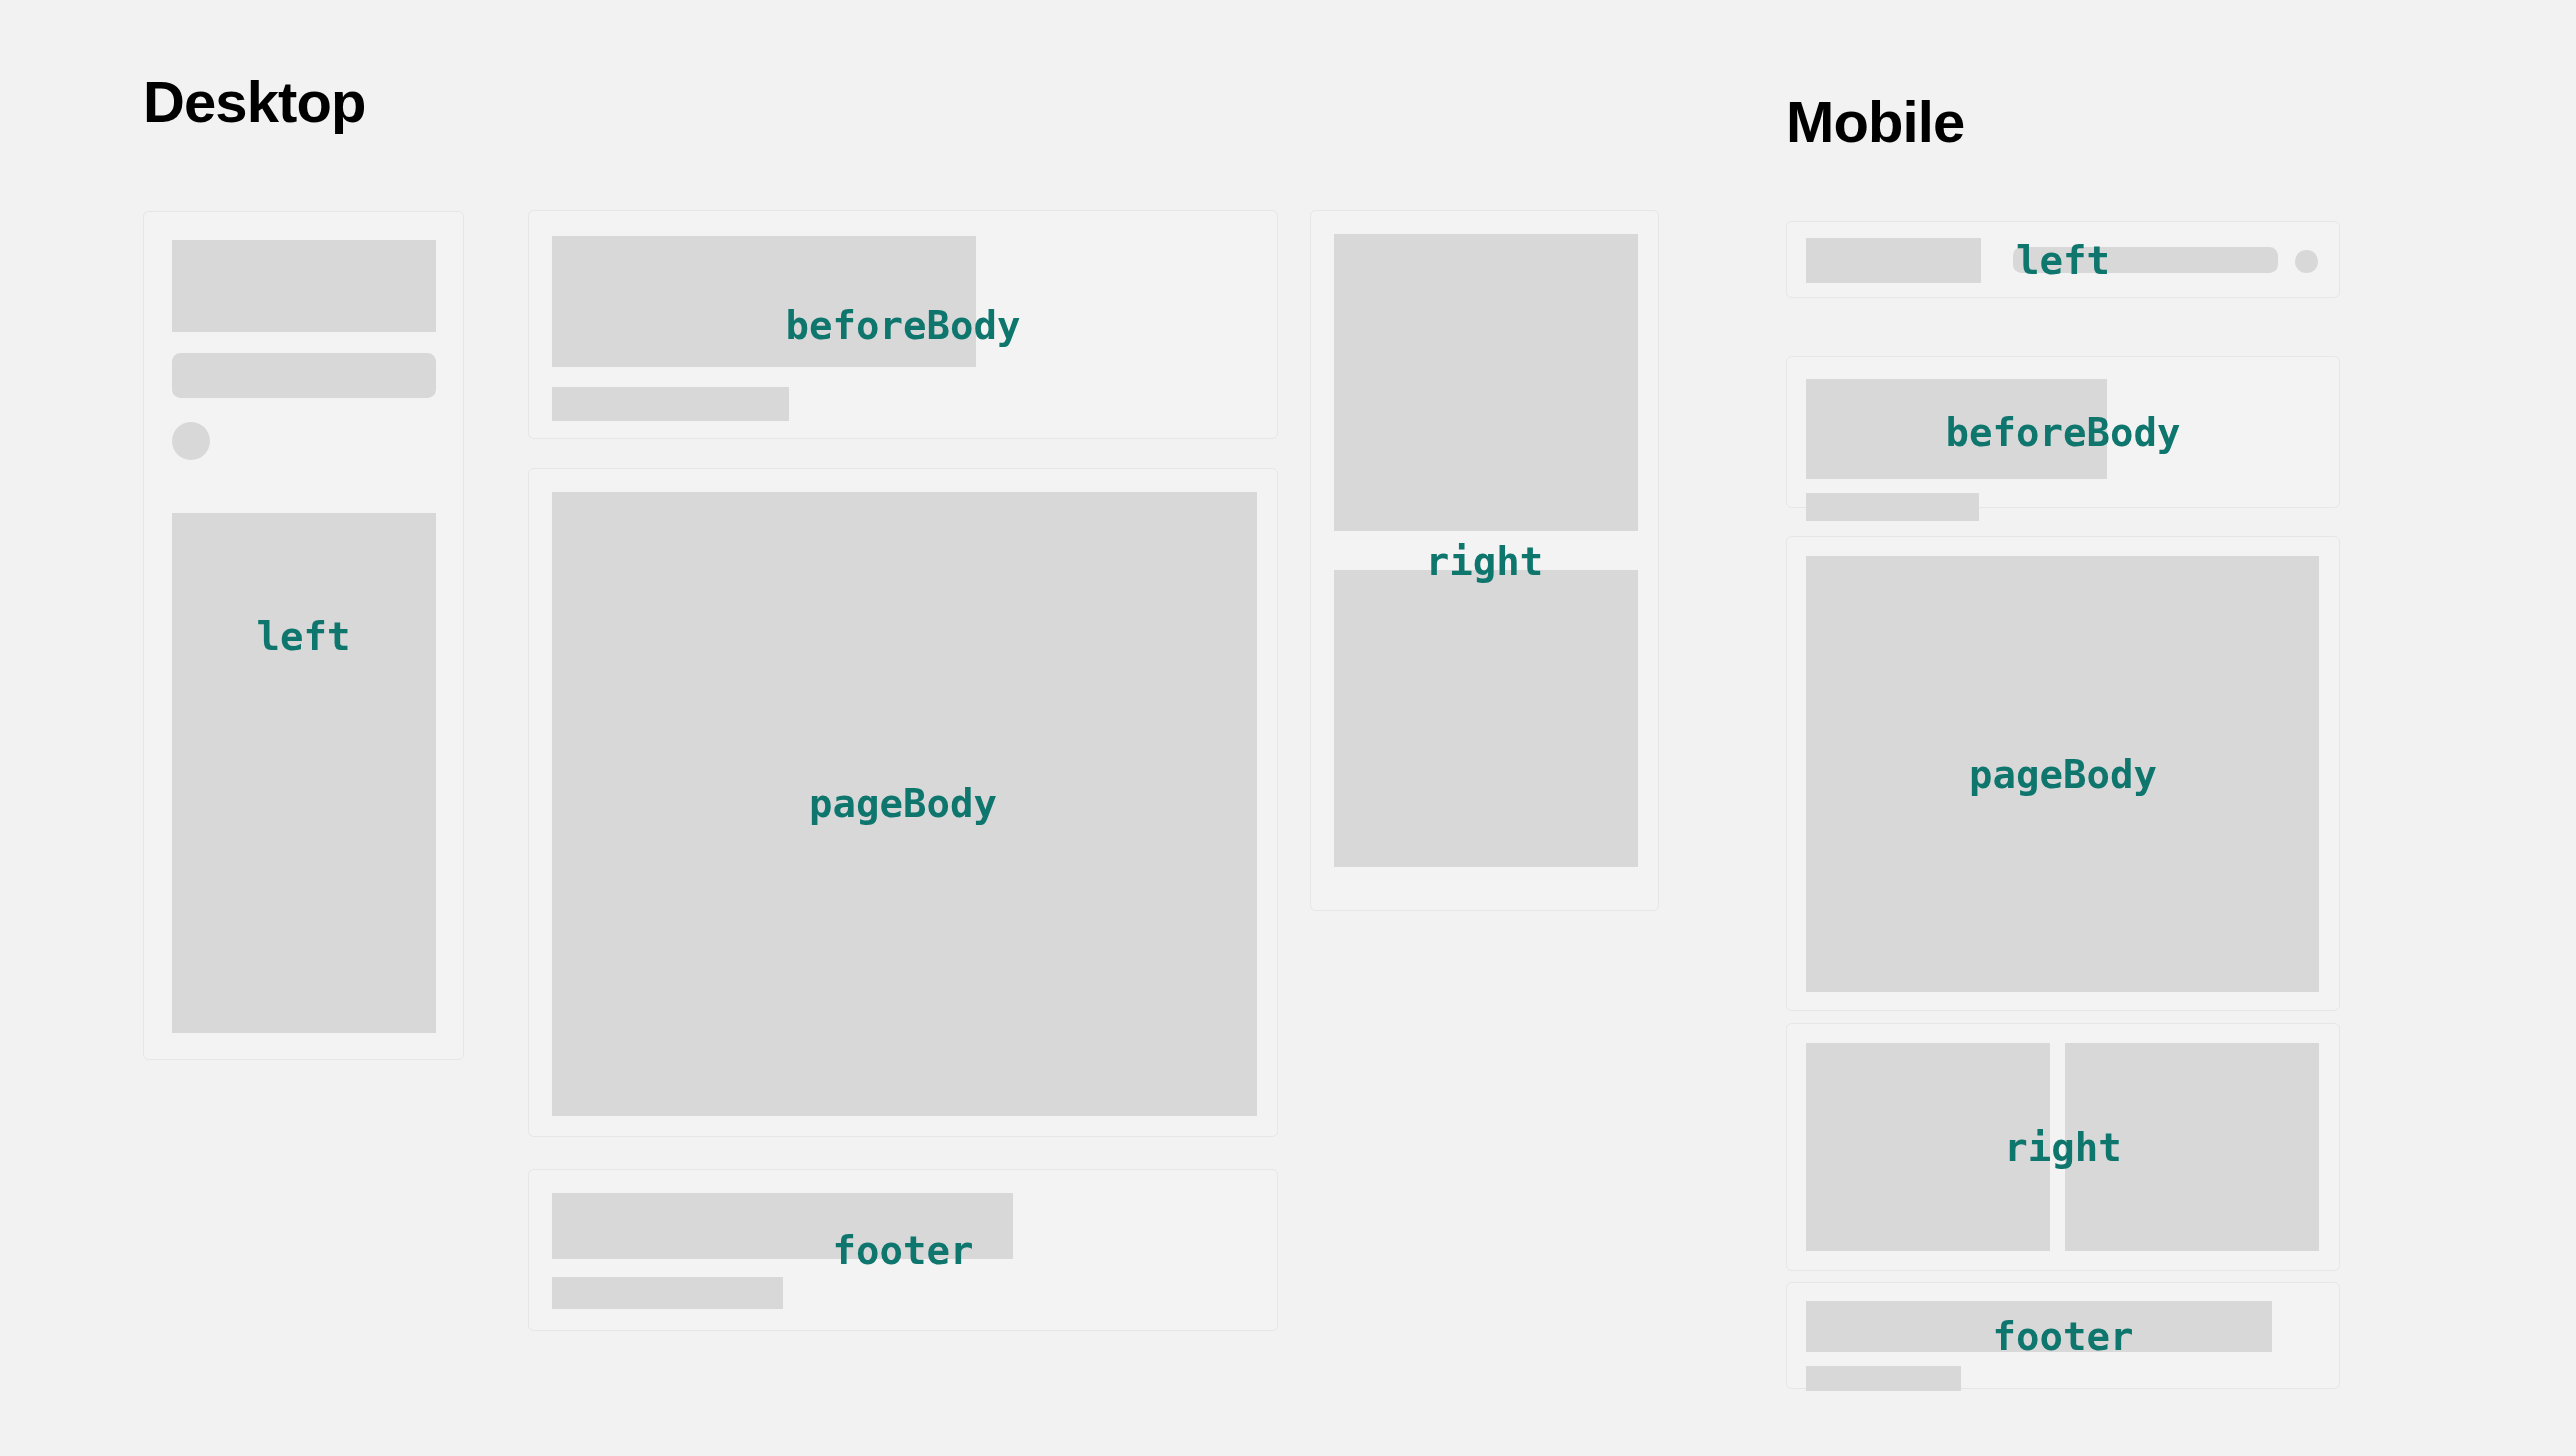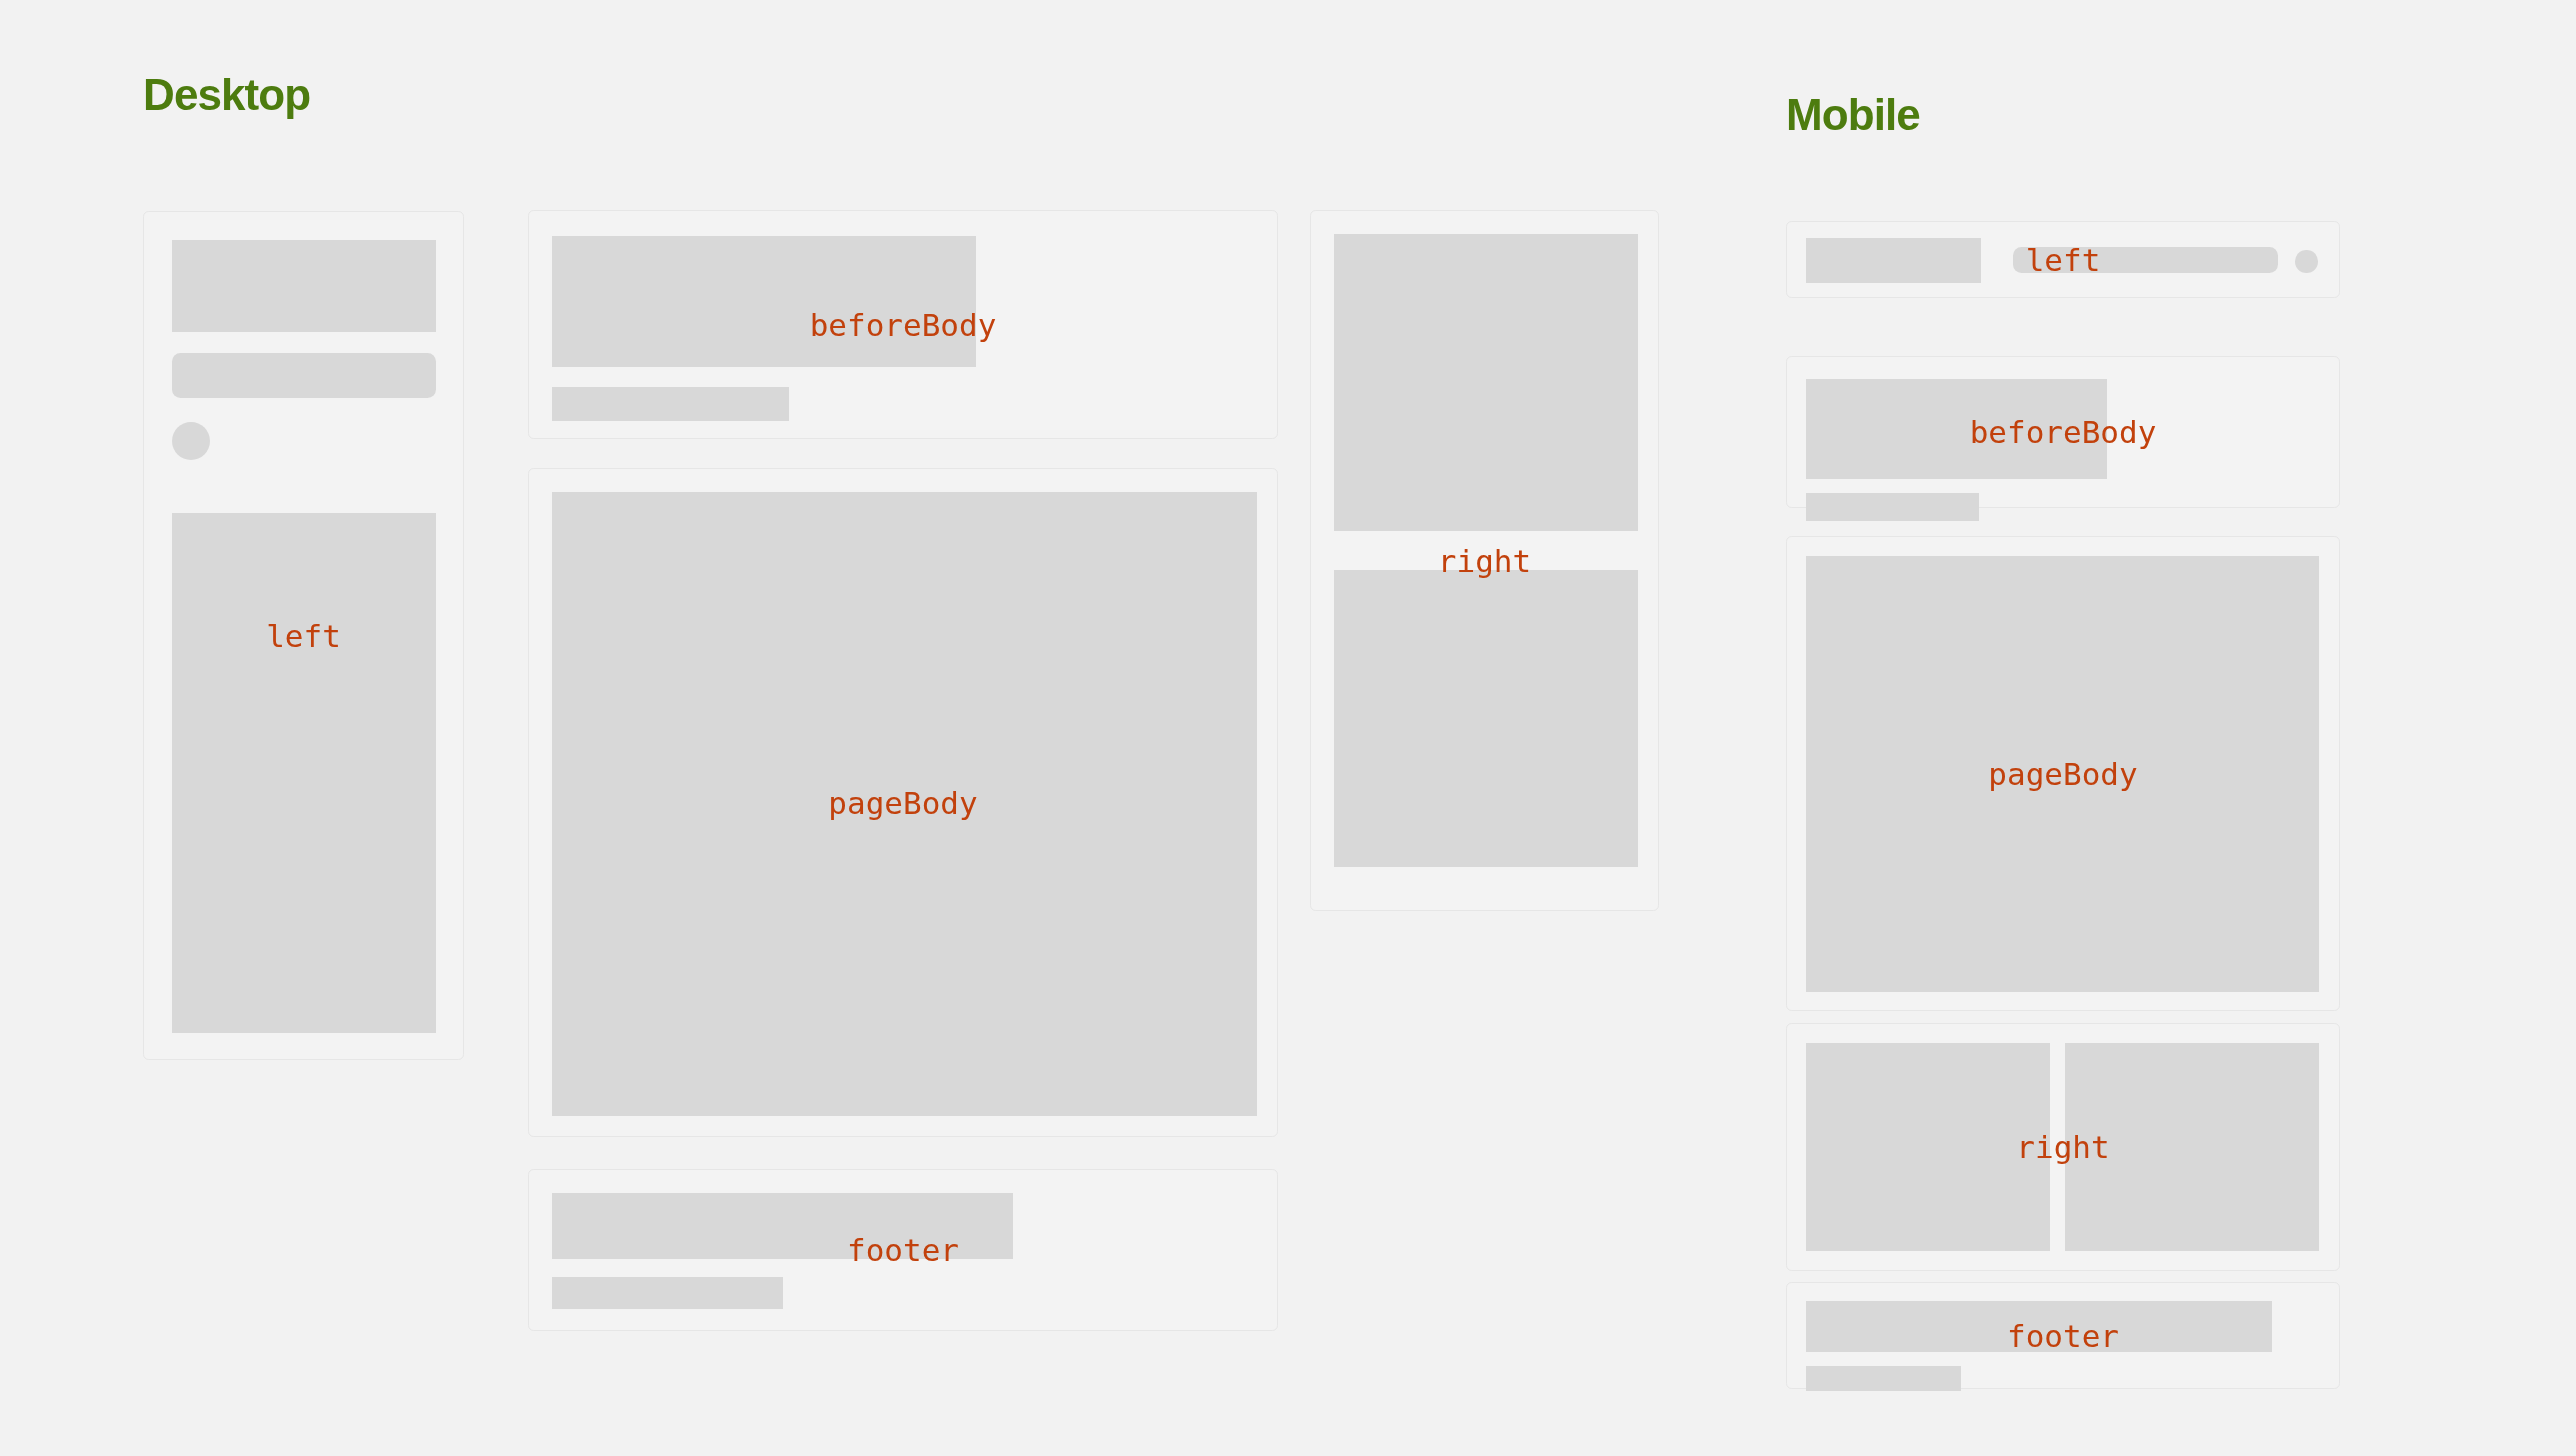--- a/index.html
+++ b/index.html
@@ -26,36 +26,37 @@
   .sk {
     position: absolute;
     background: #d8d8d8;
   }
   .sk-round { border-radius: 8.5px; }
   .sk-circle { border-radius: 50%; }
 
   .region-label {
     position: absolute;
     font-family: "DejaVu Sans Mono", "Liberation Mono", monospace;
-    font-size: 31px;
+    font-size: 39px;
     line-height: 1;
-    color: #c2410c;
+    color: #0f766e;
     white-space: nowrap;
     letter-spacing: 0px;
     z-index: 5;
     transform: translate(-50%, -50%);
+    font-weight: bold;
   }
 
   .section-title {
     position: absolute;
     font-family: "Liberation Sans", sans-serif;
     font-weight: bold;
-    font-size: 44px;
+    font-size: 58px;
     line-height: 1;
-    color: #4d7c0f;
+    color: #000000;
     letter-spacing: -0.9px;
     white-space: nowrap;
   }
 
   
   #desktop-title { left: 143px; top: 73px; }
 
   #desktop-left-panel { left: 143px; top: 211px; width: 321px; height: 849px; }
   #dl-block-1 { left: 28px;  top: 28px;  width: 264px; height: 92px; }
   #dl-block-2 { left: 28px;  top: 141px; width: 264px; height: 45px; }

